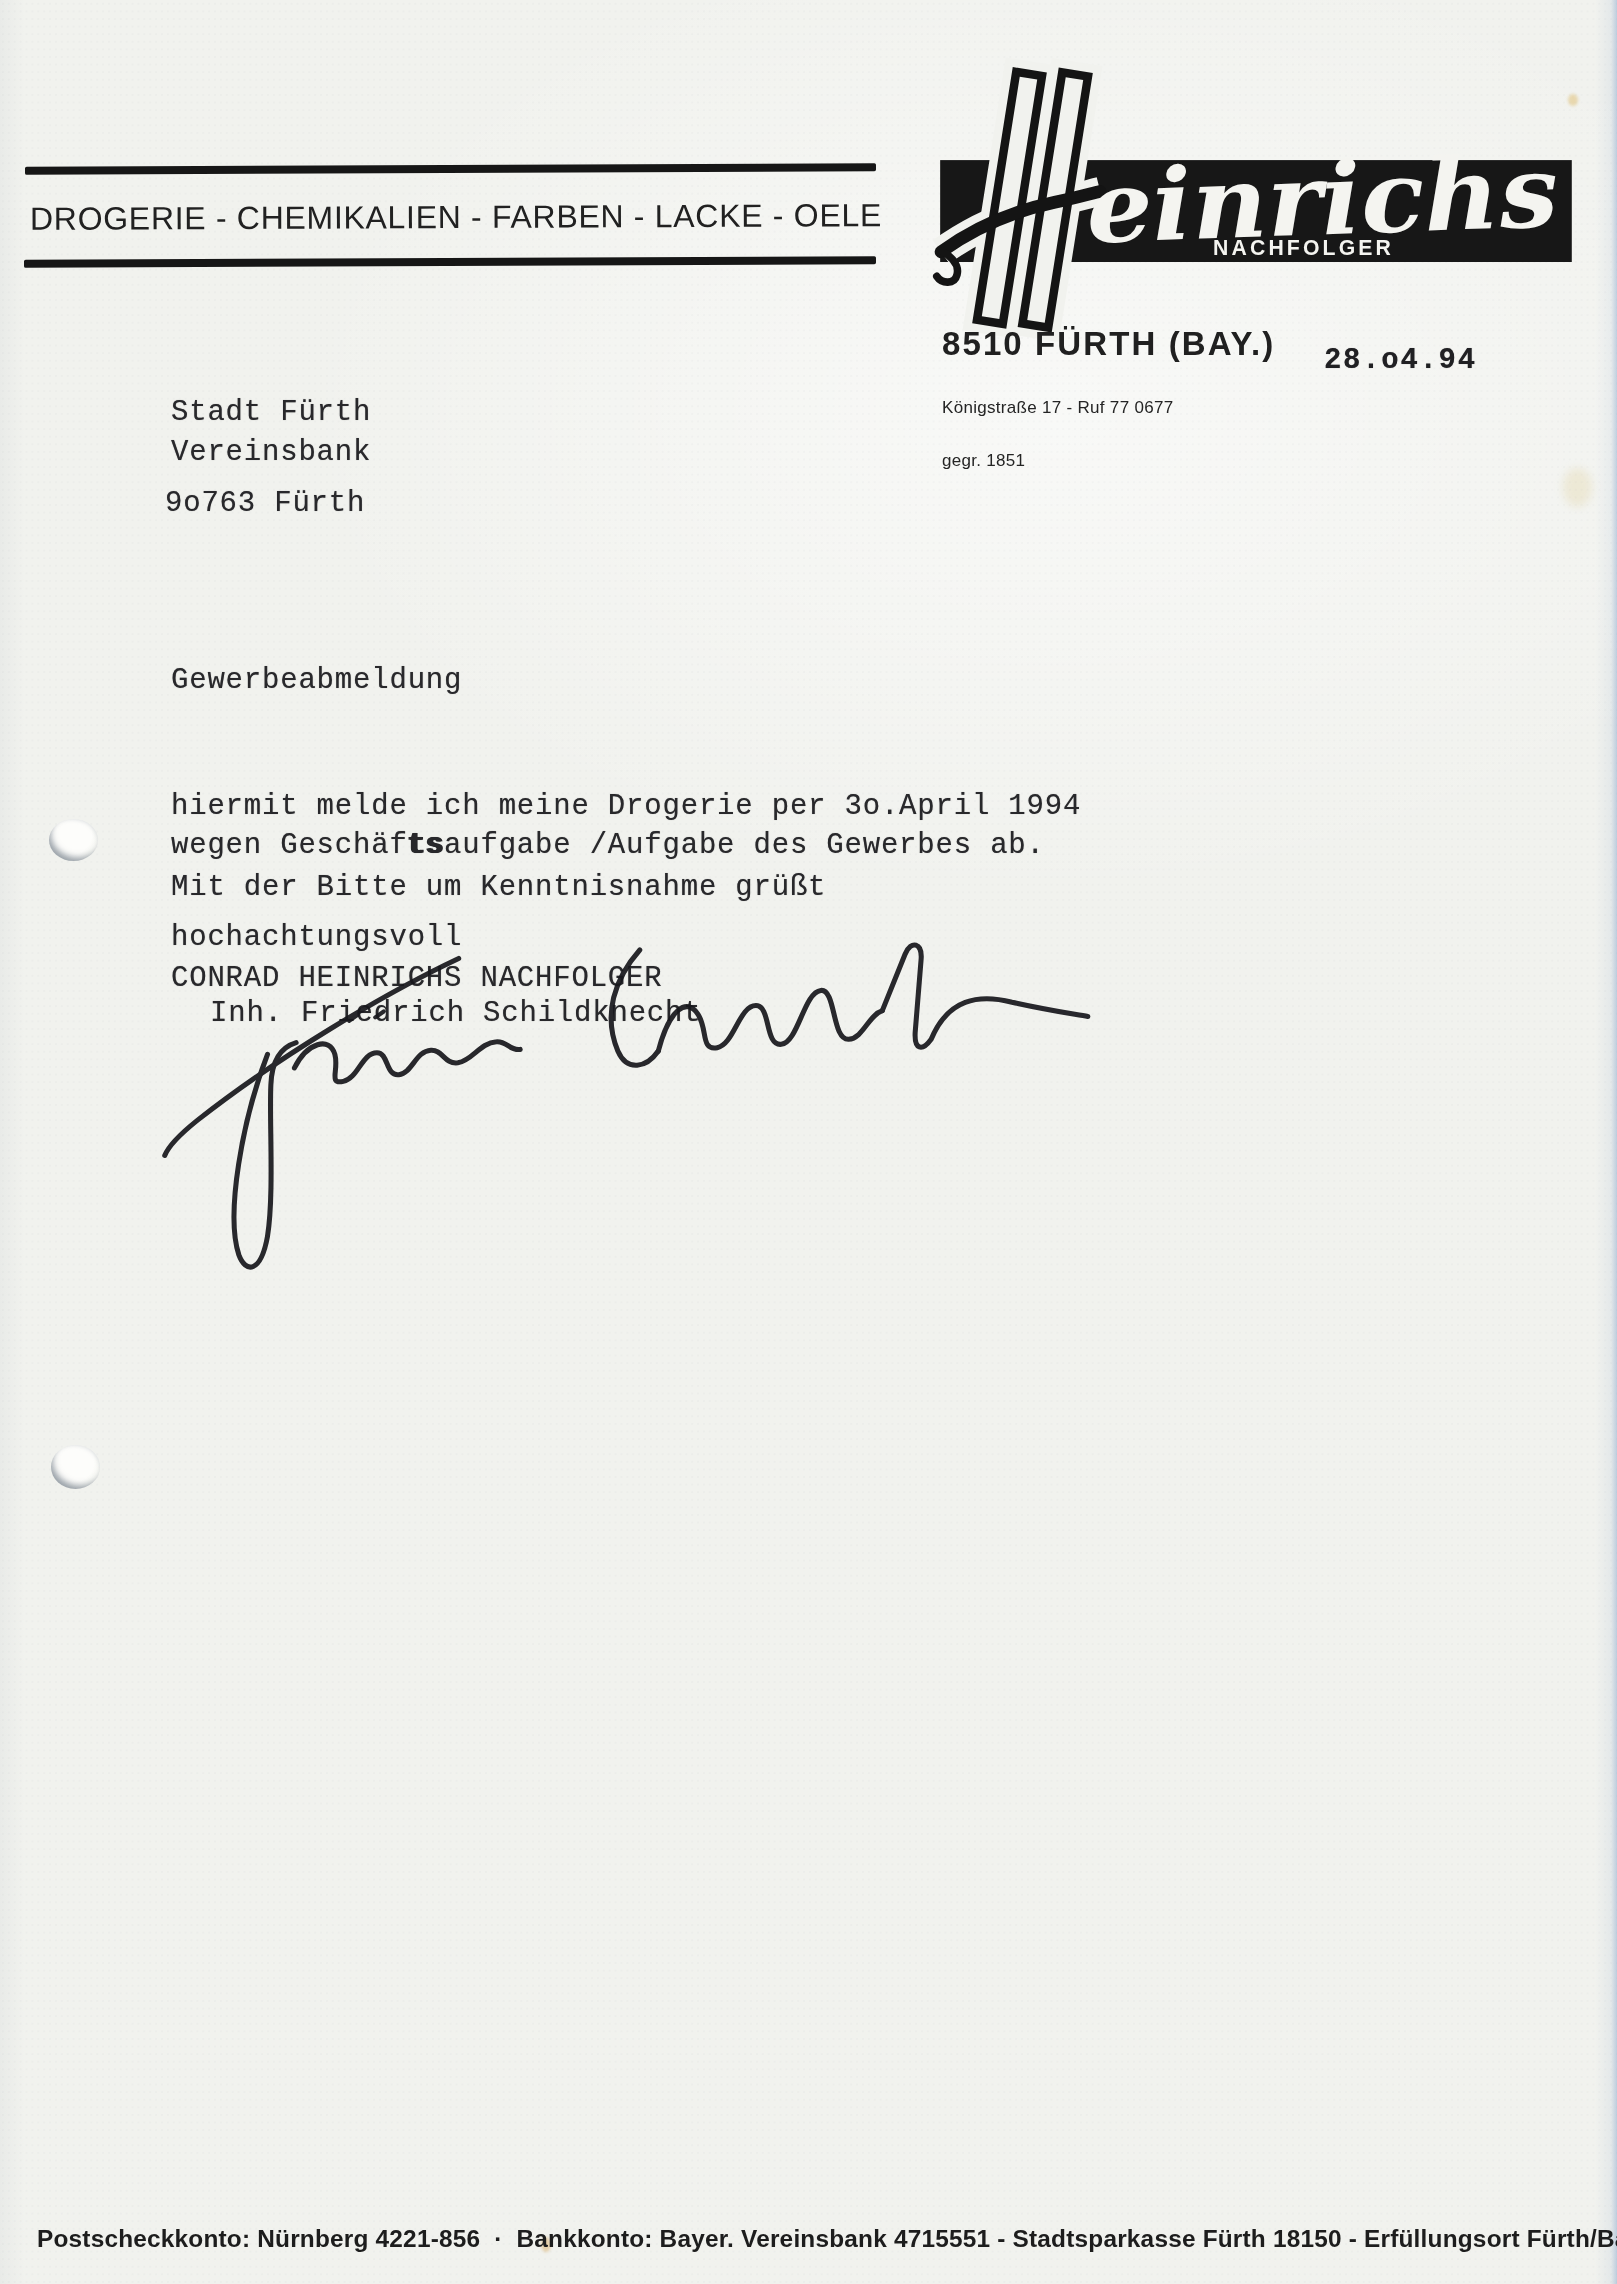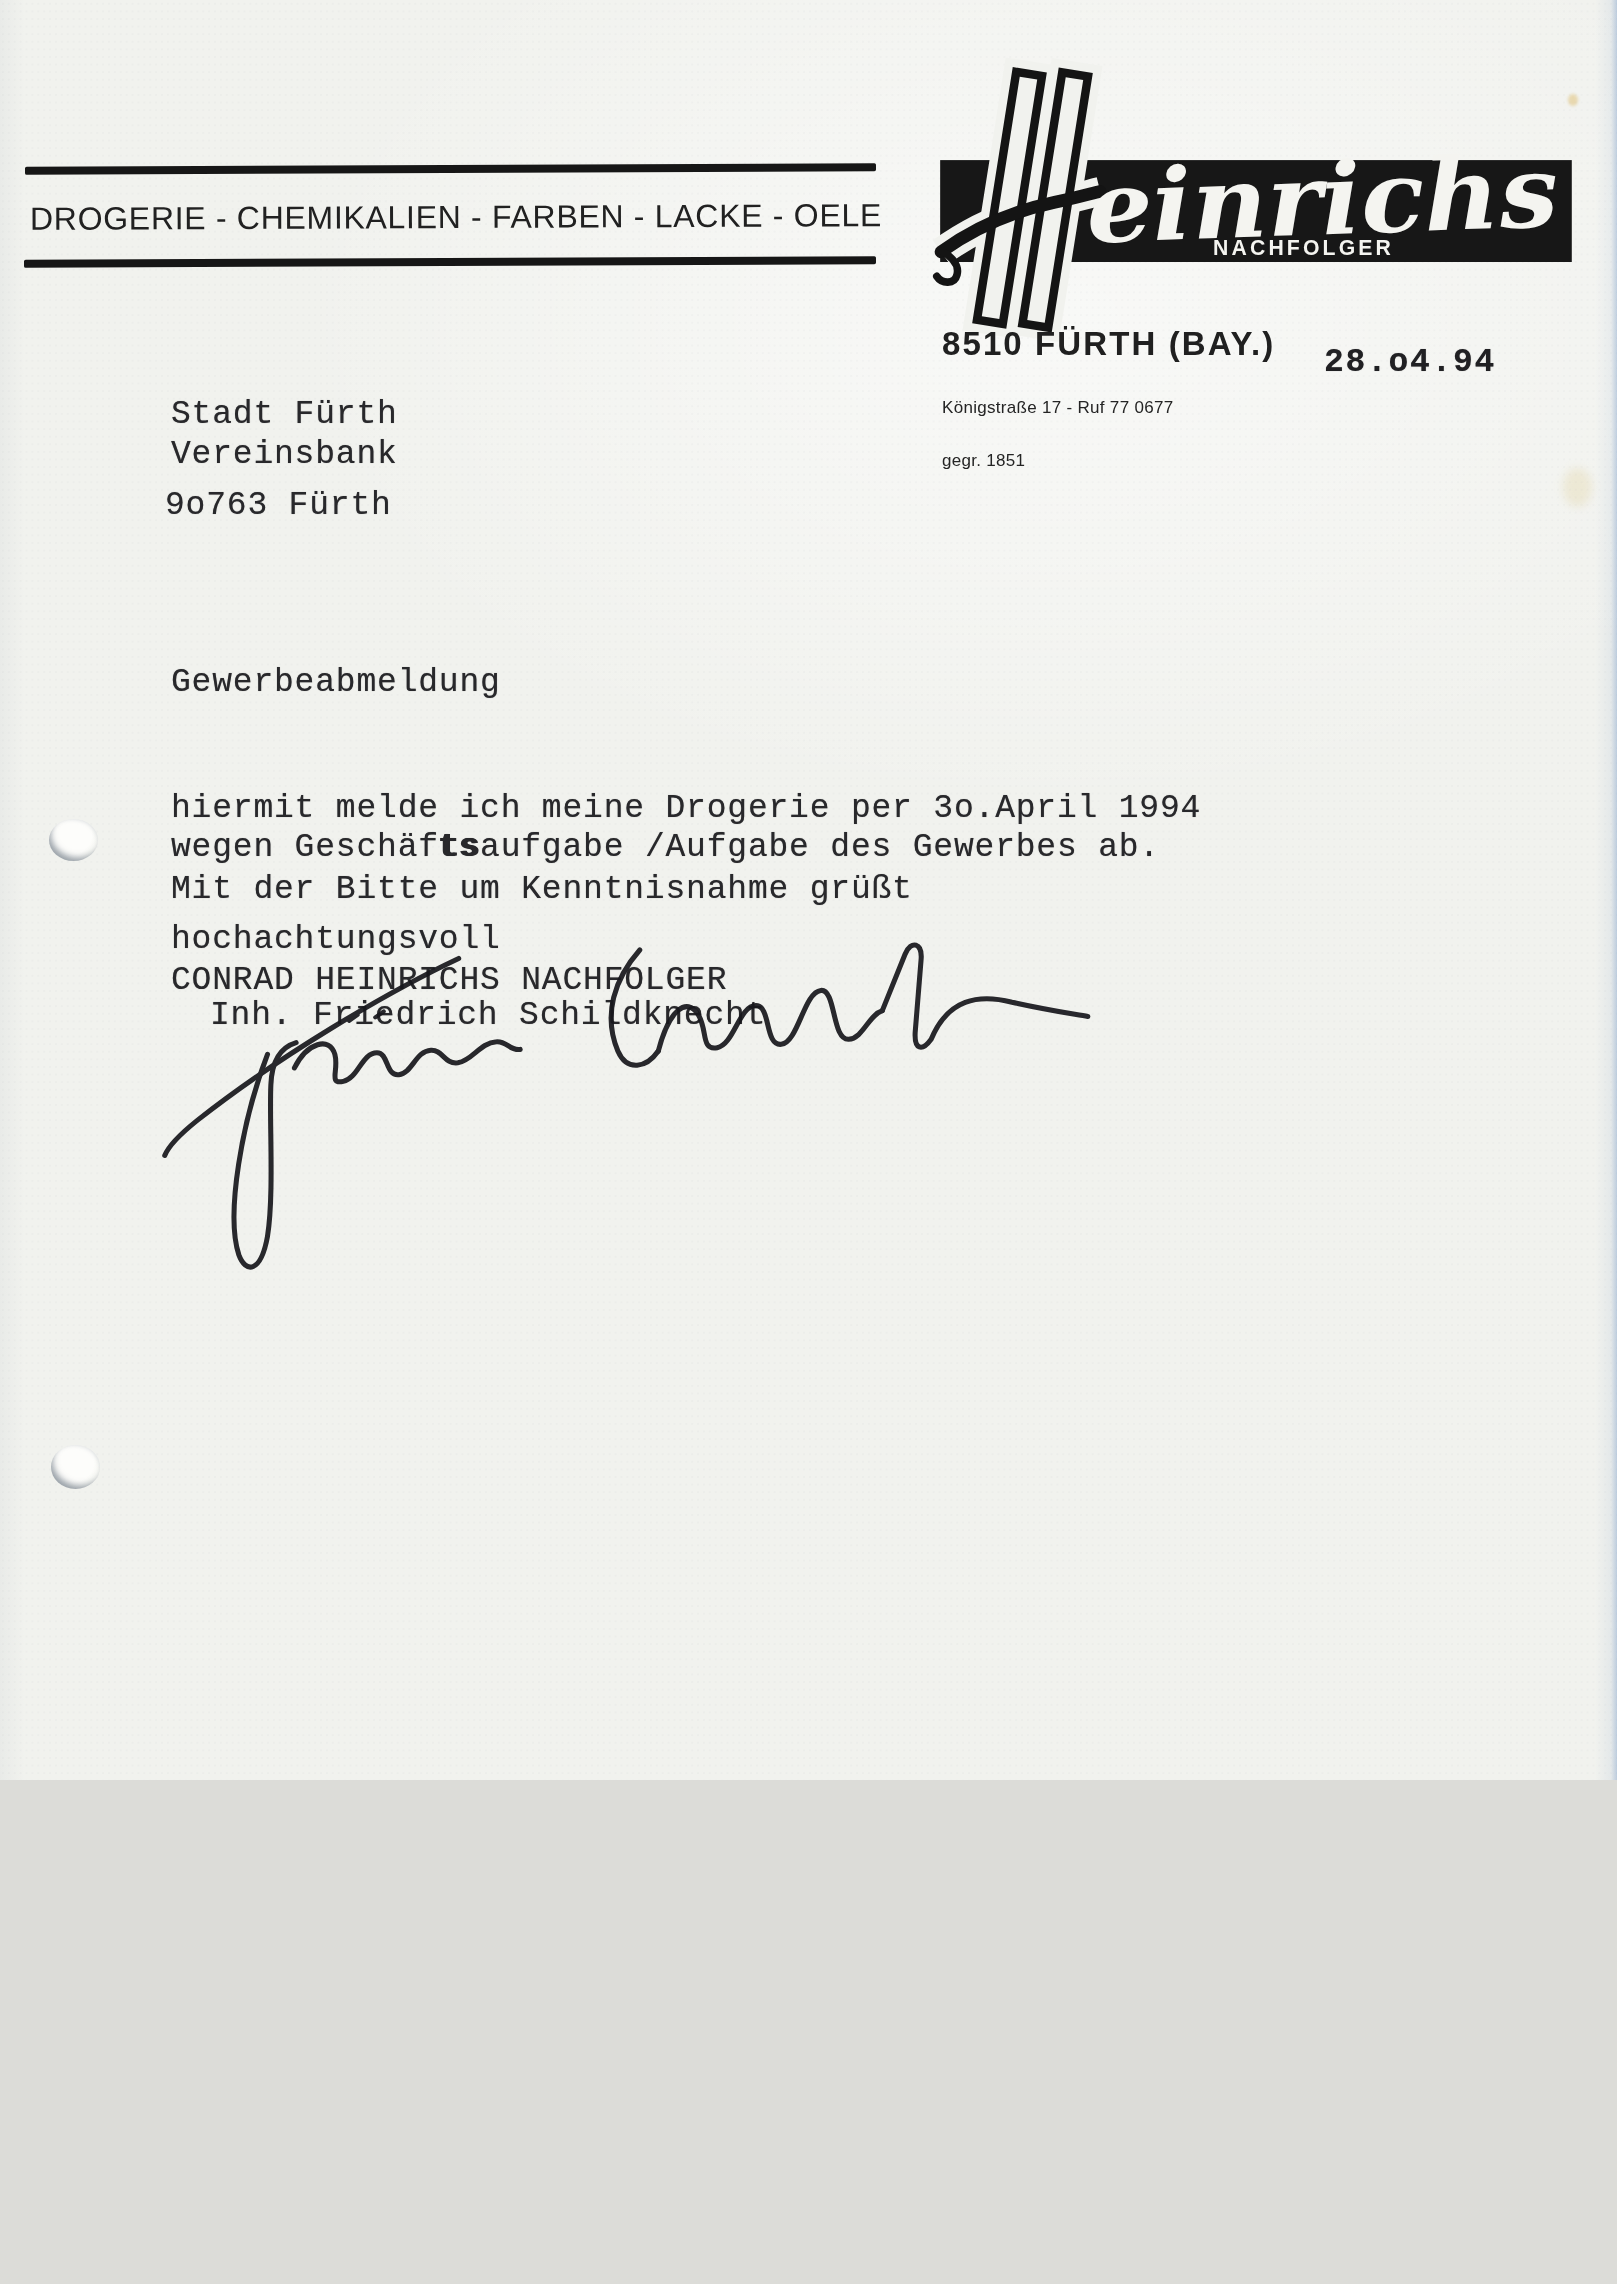--- a/index.html
+++ b/index.html
@@ -1,37 +1,37 @@
 <!DOCTYPE html>
 <html style="font-size:13.5px"><head>
 <meta charset="utf-8">
 <style>
   html,body{margin:0;padding:0;background:#dcdcd8;}
   .page{
-    position:relative;width:1617px;height:1780px;overflow:hidden;
+    position:relative;width:1617px;height:2284px;overflow:hidden;
     background:
       radial-gradient(1179px 758px at 65% 18%, rgba(255,255,255,.55), transparent 65%),
       linear-gradient(to left, rgba(150,175,205,.20), transparent 22px),
       linear-gradient(to right, rgba(160,170,180,.10), transparent 25px),
       #f1f2ee;
     font-family:"Liberation Sans", sans-serif;
     color:#1f1f1f;
   }
   .grain{position:absolute;inset:0;pointer-events:none;opacity:.55;
     background-image:radial-gradient(rgba(110,120,135,.07) 0.8px, transparent 1.2px);
     background-size:5.9px 7.6px;}
   .abs{position:absolute;}
   
   .banner-line{position:absolute;height:7.6px;background:#161616;transform:rotate(-0.25deg);border-radius:1.7px;}
   .banner-text{position:absolute;font-size:32px;letter-spacing:0.7px;color:#212121;font-weight:500;
     transform:rotate(-0.25deg);white-space:nowrap;}
   .sender1{position:absolute;font-size:33px;letter-spacing:2.1px;font-weight:600;color:#202020;white-space:nowrap;}
   .sender2{position:absolute;font-size:17px;letter-spacing:0.3px;font-weight:500;color:#242424;white-space:nowrap;}
   
-  .type{position:absolute;font-family:"Liberation Mono", monospace;font-size:33px;letter-spacing:0.8px;
+  .type{position:absolute;font-family:"Liberation Mono", monospace;font-size:29px;letter-spacing:0.8px;
     color:#28282b;white-space:pre;text-shadow:0 0 0.8px rgba(45,45,50,.55);}
   .type-bold{font-weight:700;color:#202023;}
   .overstrike{font-weight:700;text-shadow:1.3px 0 currentColor,-1.3px 0 currentColor,0 0 0.8px rgba(45,45,50,.6);}
   
   .footer{position:absolute;font-size:24.4px;font-weight:600;letter-spacing:0.2px;color:#1d1d1d;white-space:pre;}
   
   .punch{position:absolute;border-radius:50%;
     background:radial-gradient(circle at 48% 38%, #fdfdfb 52%, #f6f7f3 68%, #f1f2ee 80%);
     box-shadow:inset 5px -6.7px 5.9px -3.4px rgba(80,92,110,.55), inset -1.7px 2.5px 4.2px -2.5px rgba(125,135,150,.28);}
   .stain{position:absolute;border-radius:50%;pointer-events:none;}

